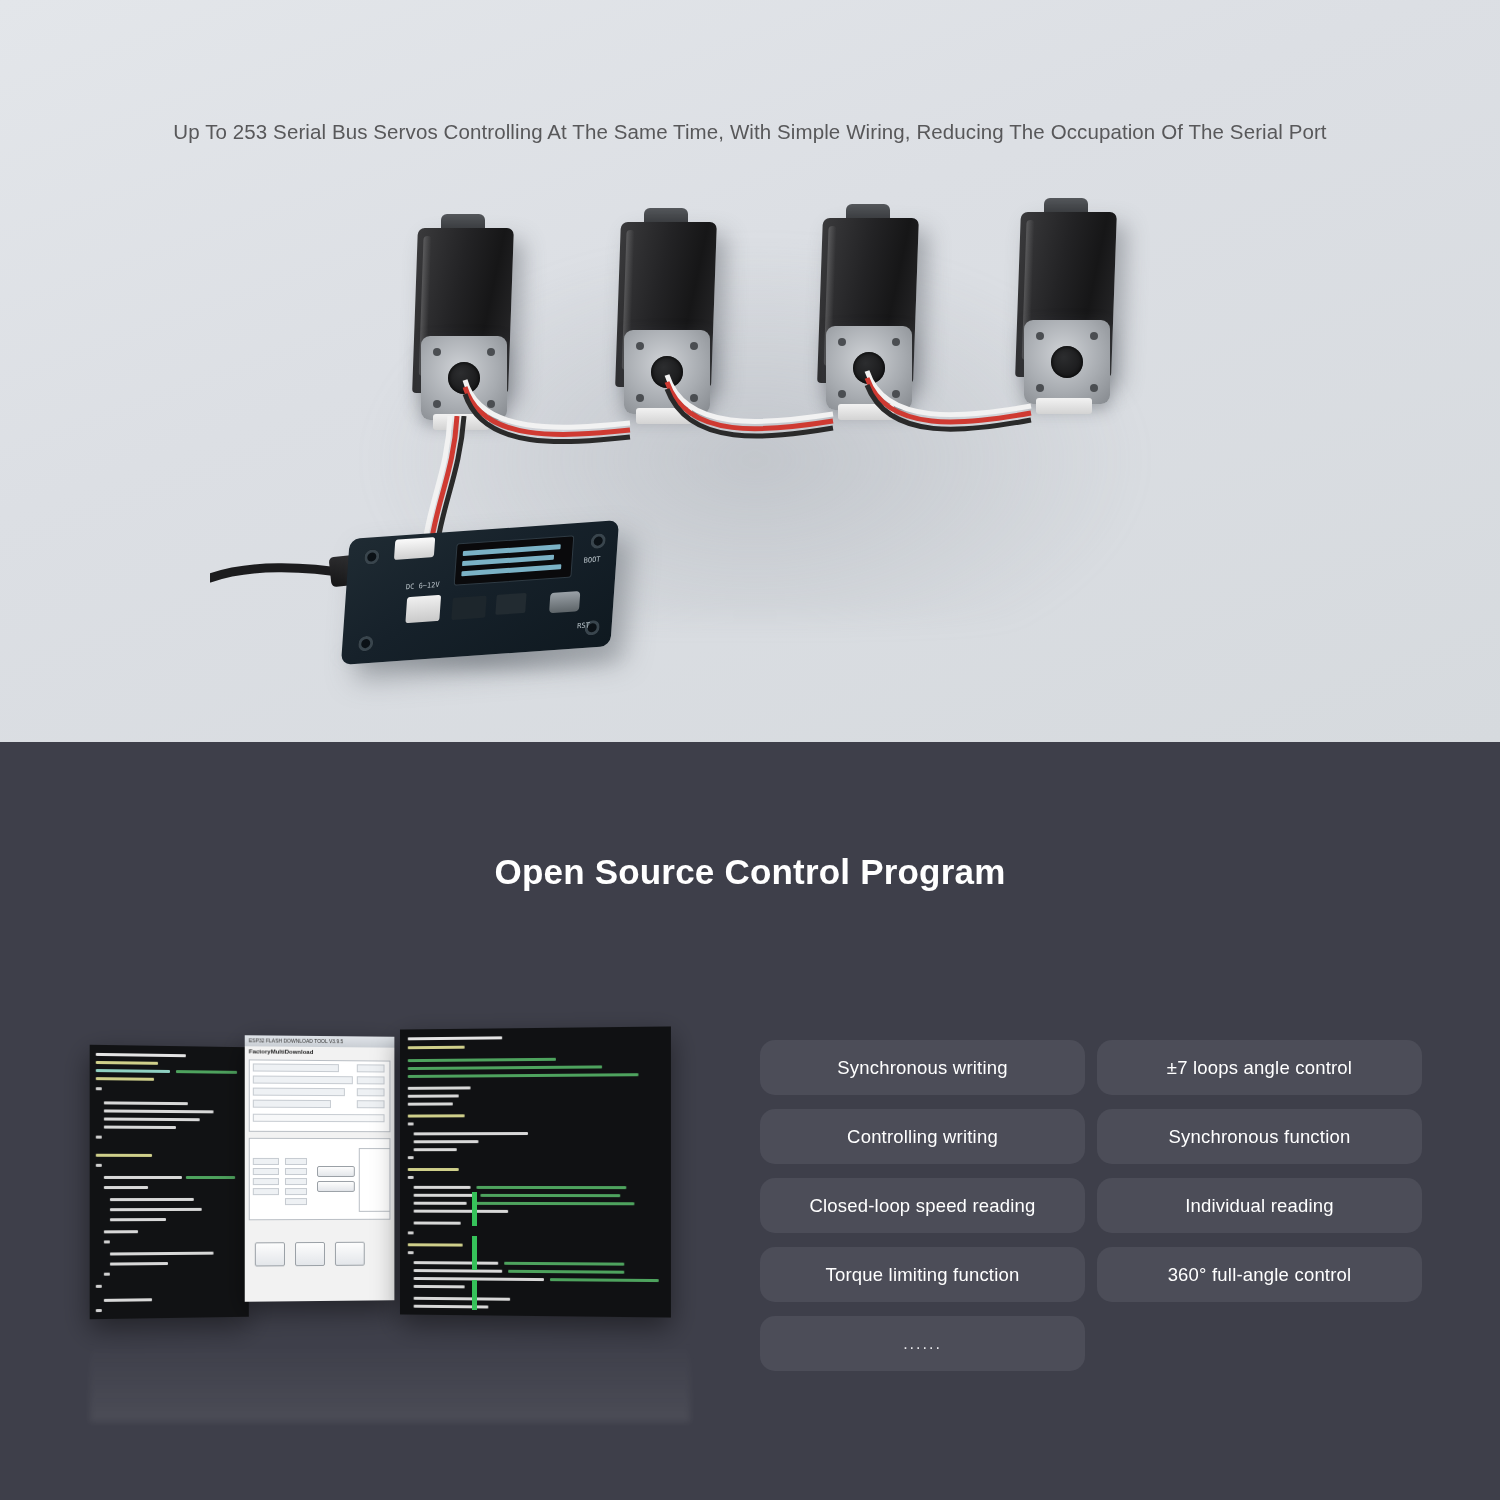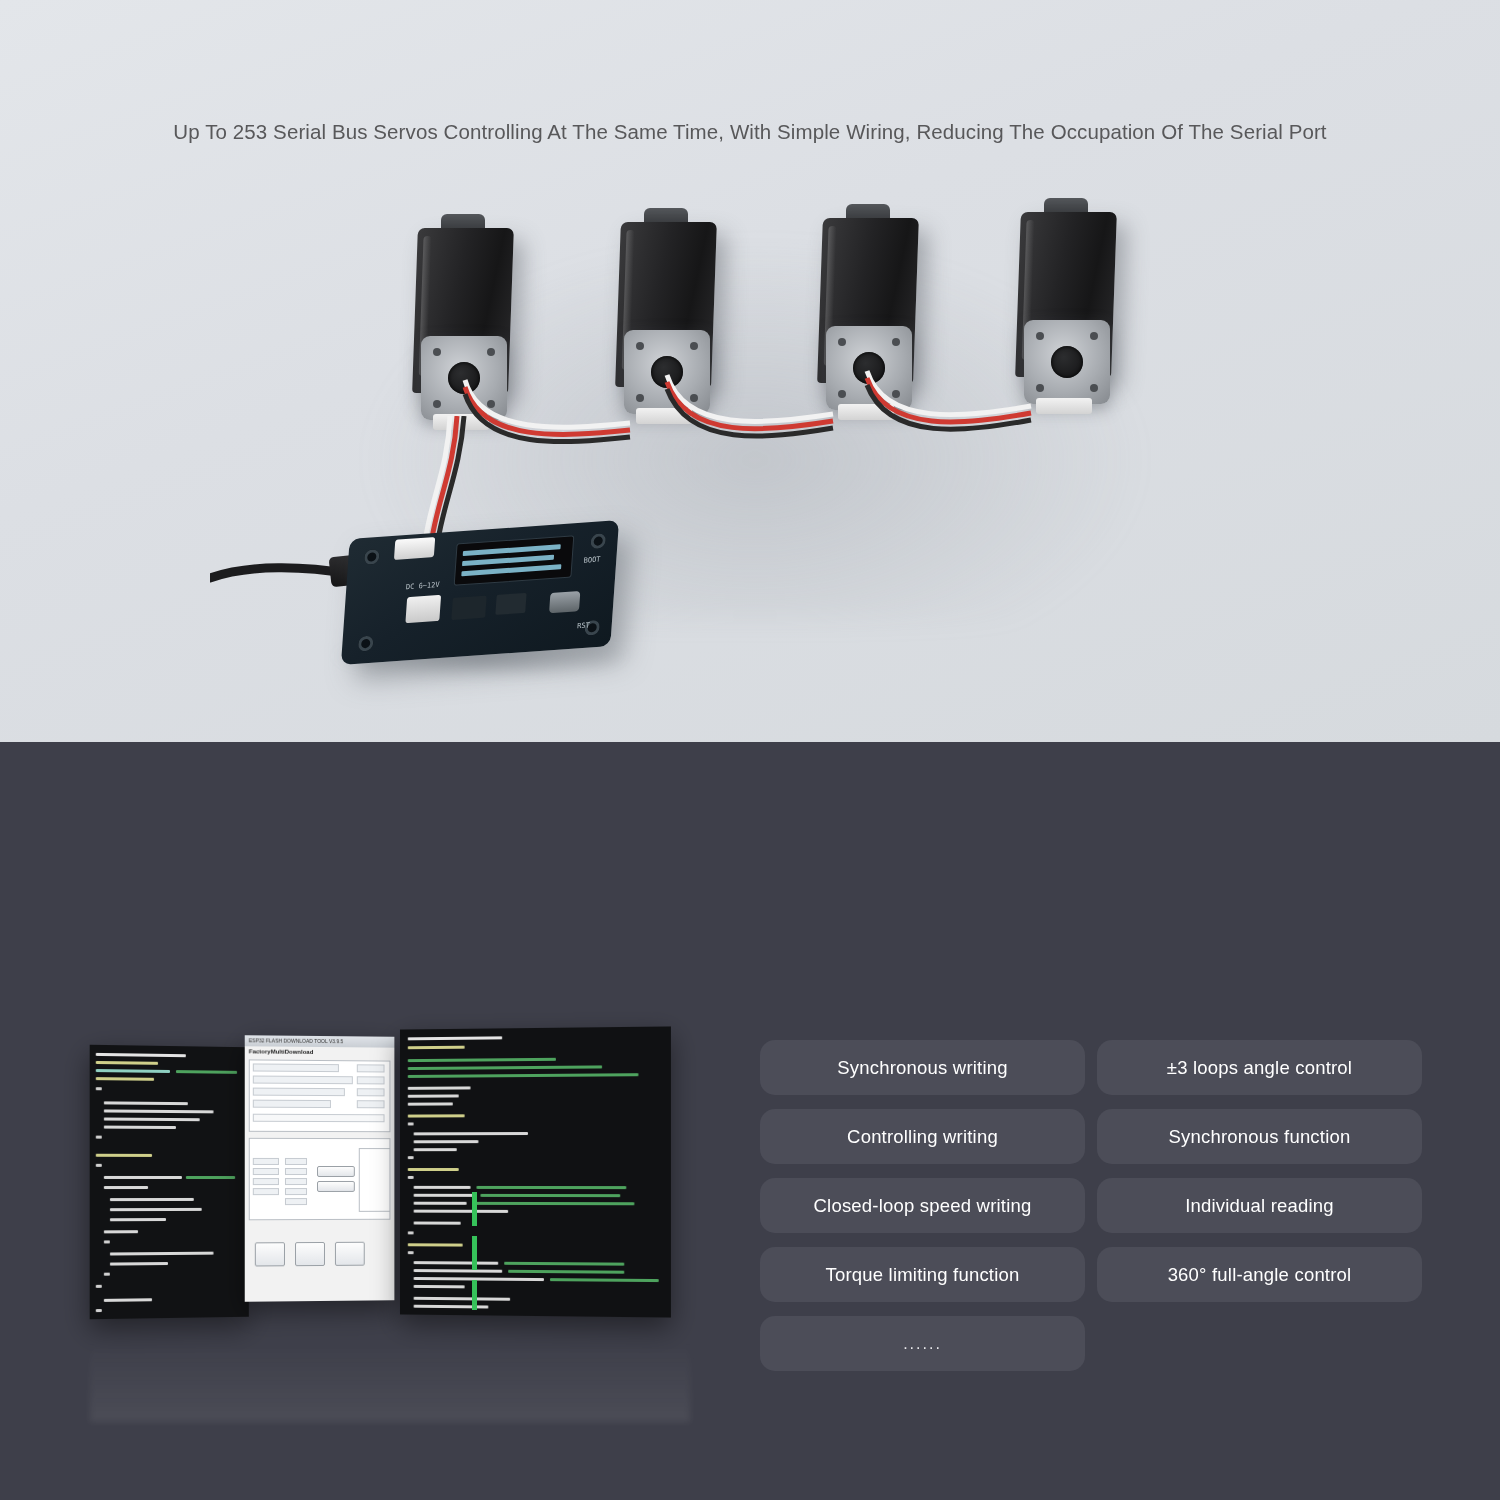--- a/index.html
+++ b/index.html
@@ -460,20 +460,21 @@
       <div class="chip c2"></div>
       <div class="usb"></div>
       <div class="lbl lbl-dc">DC 6~12V</div>
       <div class="lbl lbl-boot">BOOT</div>
       <div class="lbl lbl-rst">RST</div>
     </div>
   </div>
 </section>
 
 <section class="bottom-section">
+  <h2 class="bottom-title">Open Source Control Program</h2>
 
   <div class="shots">
 
     <div class="shot shot-code-left">
       <div class="codeline" style="left:6px; top:8px;  width:90px;  background:#e4e4e4;"></div>
       <div class="codeline" style="left:6px; top:16px; width:62px;  background:#cfcf8a;"></div>
       <div class="codeline" style="left:6px; top:24px; width:74px;  background:#8ecfc1;"></div>
       <div class="codeline" style="left:86px; top:24px; width:62px; background:#4ea35e;"></div>
       <div class="codeline" style="left:6px; top:32px; width:58px;  background:#cfcf8a;"></div>
       <div class="codeline" style="left:6px; top:42px; width:6px;   background:#d0d0d0;"></div>
@@ -575,22 +576,22 @@
 
     <div class="gui-bar" style="left:392px; top:170px; height:34px;"></div>
     <div class="gui-bar" style="left:392px; top:214px; height:34px;"></div>
     <div class="gui-bar" style="left:392px; top:258px; height:30px;"></div>
   </div>
 
   <div class="shots-reflection"></div>
 
   <div class="features-grid">
     <div class="chip">Synchronous writing</div>
-    <div class="chip">±3 loops angle control</div>
+    <div class="chip">±7 loops angle control</div>
     <div class="chip">Controlling writing</div>
     <div class="chip">Synchronous function</div>
-    <div class="chip">Closed-loop speed writing</div>
+    <div class="chip">Closed-loop speed reading</div>
     <div class="chip">Individual reading</div>
     <div class="chip">Torque limiting function</div>
     <div class="chip">360° full-angle control</div>
     <div class="chip dots">......</div>
   </div>
 </section>
 
 </body></html>

